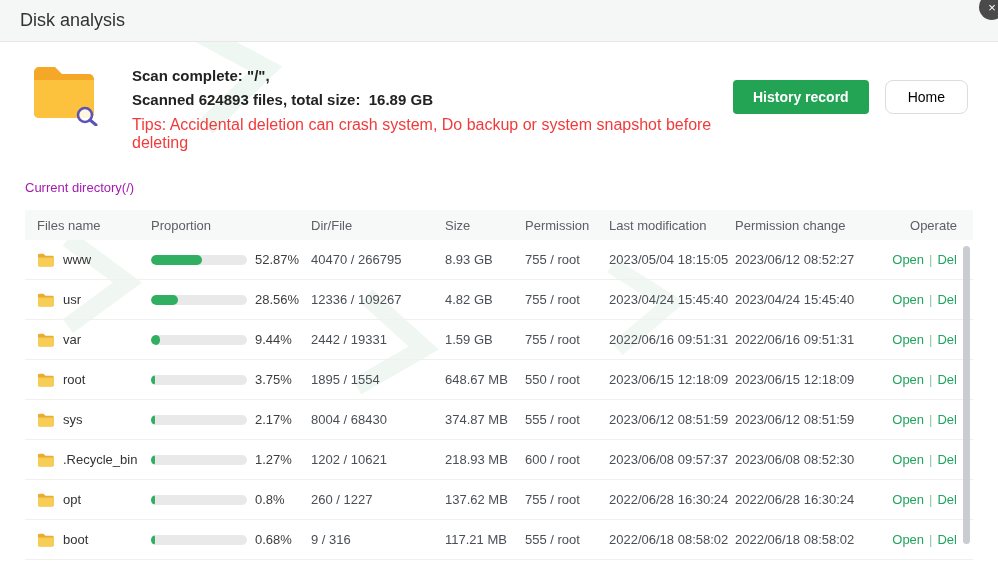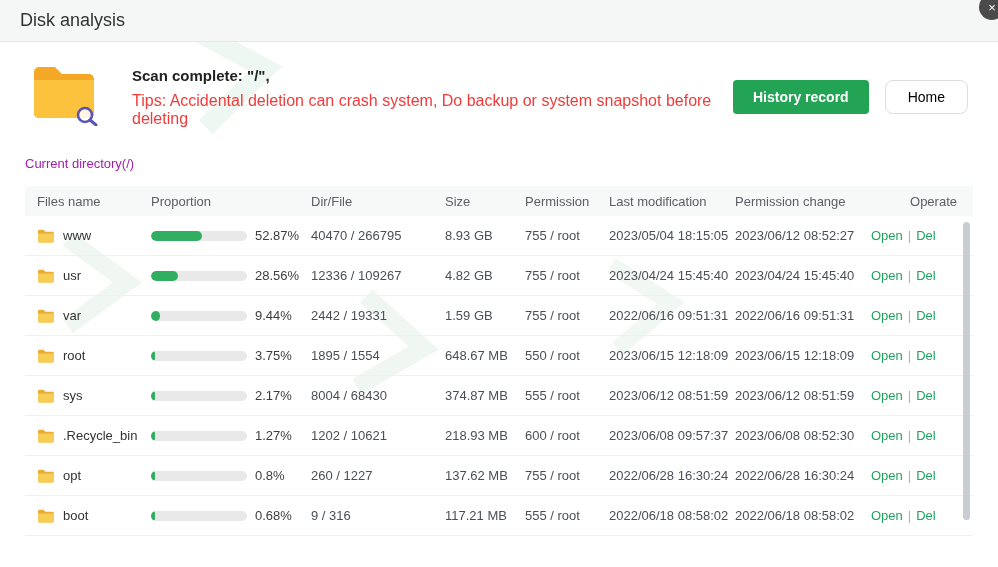--- a/index.html
+++ b/index.html
@@ -66,21 +66,21 @@
   .trow {
     height: 40px; border-bottom: 1px solid #f0f0f0;
     font-size: 13px; color: #3d3d3d; background: transparent;
   }
   .name-cell { display: flex; align-items: center; gap: 9px; padding-left: 12px; color: #333; }
   .prop-cell { display: flex; align-items: center; gap: 8px; }
   .bar { width: 96px; height: 10px; background: #e9e9e9; border-radius: 6px; overflow: hidden; display: inline-block; flex: 0 0 auto; }
   .fill { display: block; height: 100%; background: #2faf5f; border-radius: 6px; }
   .pct { color: #3d3d3d; }
   .cell-muted { color: #4a4f55; }
-  .operate-cell { padding-right: 16px; white-space: nowrap; }
+  .operate-cell { text-align: right; padding-right: 16px; white-space: nowrap; }
   .link { color: #21a45d; cursor: pointer; text-decoration: none; }
   .sep { color: #8fc7a4; margin: 0 5px; }
 
   .scrollbar { position: absolute; top: 36px; right: 3px; width: 7px; height: calc(100% - 40px); }
   .thumb { width: 7px; height: 96%; margin-top: 1%; background: #c9cdd1; border-radius: 4px; }
 </style>
 </head>
 <body>
 
 <div class="page">
@@ -111,20 +111,21 @@
     <div class="folder-art">
       <svg width="72" height="64" viewBox="0 0 72 64">
         <path d="M6 10 a5 5 0 0 1 5-5 h16 l7 7 h27 a5 5 0 0 1 5 5 v34 a5 5 0 0 1 -5 5 h-50 a5 5 0 0 1 -5 -5 z" fill="#f5a728"></path>
         <path d="M6 18 h60 v33 a5 5 0 0 1 -5 5 h-50 a5 5 0 0 1 -5 -5 z" fill="#fcc23e"></path>
         <circle cx="57" cy="53" r="7" fill="#ffffff" fill-opacity="0.85" stroke="#5b54b8" stroke-width="2.6"></circle>
         <line x1="62" y1="58" x2="68" y2="63" stroke="#5b54b8" stroke-width="3" stroke-linecap="round"></line>
       </svg>
     </div>
     <div class="scan-info">
       <div class="scan-line">Scan complete: "/",</div>
+      <div class="scan-line">Scanned 624893 files, total size:  16.89 GB</div>
       <div class="tips">Tips: Accidental deletion can crash system, Do backup or system snapshot before deleting</div>
     </div>
     <div class="header-buttons">
       <button class="btn-green">History record</button>
       <button class="btn-white">Home</button>
     </div>
   </div>
 
   <div class="dir-label">Current directory(/)</div>
 

